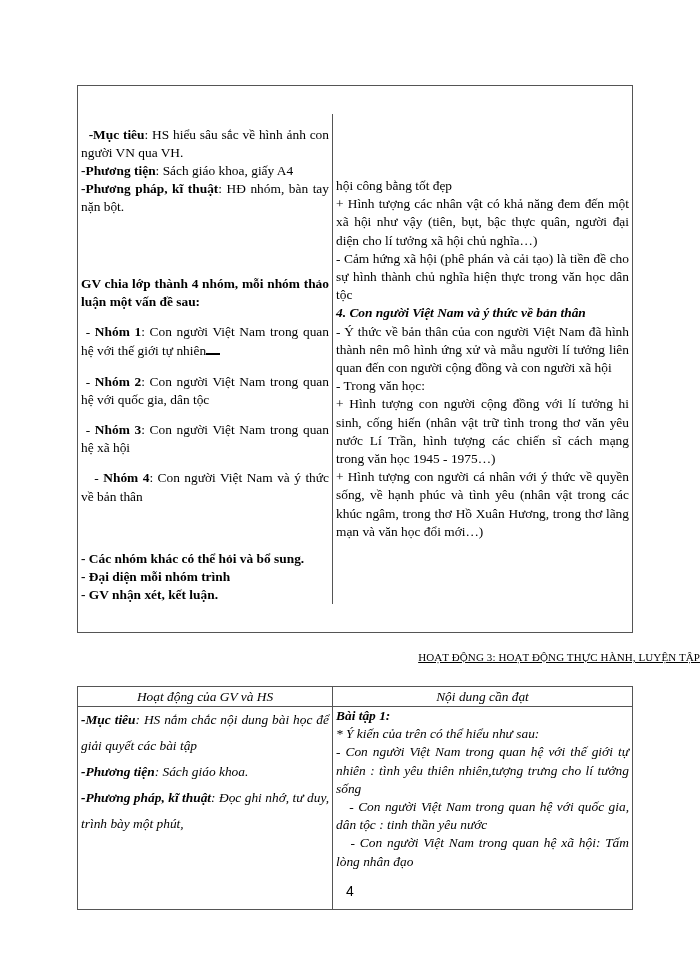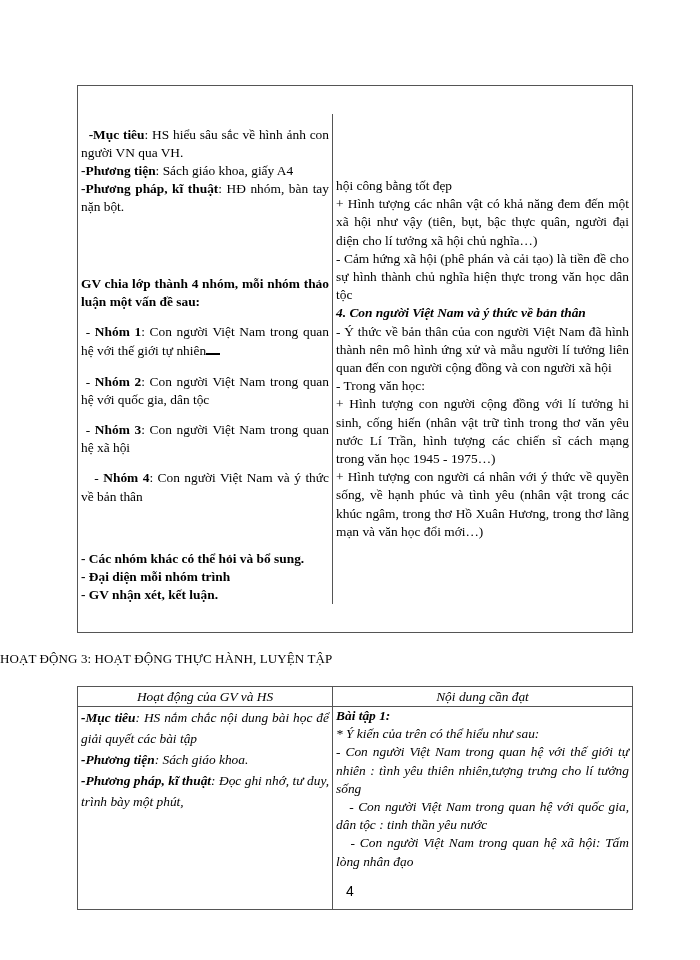--- a/index.html
+++ b/index.html
@@ -5,22 +5,22 @@
   html, body { margin: 0; padding: 0; background: #ffffff; }
   body { width: 700px; height: 960px; position: relative; overflow: hidden;
          font-family: "Liberation Serif", "DejaVu Serif", serif; color: #000; font-size: 13.4px; }
   .tbl { position: absolute; border: 1px solid #555; box-sizing: border-box; display: flex; }
   .tbl .col { box-sizing: border-box; padding: 0 3px; line-height: 18.2px; }
   .tbl .col.left { border-right: 1px solid #555; }
   .just { text-align: justify; }
   .b { font-weight: bold; }
   .bi { font-weight: bold; font-style: italic; }
   .gap { display: block; height: 18.2px; }
-  .heading { position: absolute; left: 0; width: 700px; top: 651px; text-align: left;
-             font-size: 13px; letter-spacing: 0.1px; }
+  .heading { position: absolute; left: 0; width: 700px; top: 651px; text-align: right;
+             font-size: 11px; text-decoration: underline; letter-spacing: 0.1px; }
   .hdr-row { border-bottom: 1px solid #555; text-align: center; font-weight: bold; height: 19px; line-height: 19px; }
   .page-num { position: absolute; left: 0; width: 700px; top: 883px; text-align: center;
               font-family: "Liberation Sans", sans-serif; font-size: 14px; }
   .blank-u { display: inline-block; width: 14px; border-bottom: 2px solid #000; height: 12px; vertical-align: baseline; }
 </style>
 </head>
 <body>
 
 <div class="tbl" style="left:77px; top:85px; width:556px; height:548px;align-items:center;">
   <div class="col left" style="width:255px;">
@@ -53,21 +53,21 @@
     <div>+ Hình tượng con người cộng đồng với lí tưởng hi sinh, cống hiến (nhân vật trữ tình trong thơ văn yêu nước Lí Trần, hình tượng các chiến sĩ cách mạng trong văn học 1945 - 1975…)</div>
     <div>+ Hình tượng con người cá nhân với ý thức về quyền sống, về hạnh phúc và tình yêu (nhân vật trong các khúc ngâm, trong thơ Hồ Xuân Hương, trong thơ lãng mạn và văn học đổi mới…)</div>
   </div>
 </div>
 
 <div class="heading">HOẠT ĐỘNG 3: HOẠT ĐỘNG THỰC HÀNH, LUYỆN TẬP</div>
 
 <div class="tbl" style="left:77px; top:686px; width:556px; height:224px;font-style:italic;">
   <div class="col left" style="width:255px; padding:0;">
     <div class="hdr-row" style="font-weight:normal;">Hoạt động của GV và HS</div>
-    <div style="padding:0 3px; line-height:21px;">
+    <div style="padding:0 3px; line-height:26px;">
       <div class="just"><span class="b">-Mục tiêu</span><span>: HS nắm chắc nội dung bài học để giải quyết các bài tập</span></div>
       <div><span class="b">-Phương tiện</span><span>: Sách giáo khoa.</span></div>
       <div class="just"><span class="b">-Phương pháp, kĩ thuật</span><span>: Đọc ghi nhớ, tư duy, trình bày một phút,</span></div>
     </div>
   </div>
   <div class="col" style="width:299px; padding:0;">
     <div class="hdr-row" style="font-weight:normal;">Nội dung cần đạt</div>
     <div class="just" style="padding:0 3px; line-height:18.2px;">
       <div class="b">Bài tập 1:</div>
       <div>* Ý kiến của trên có thể hiểu như sau:</div>

